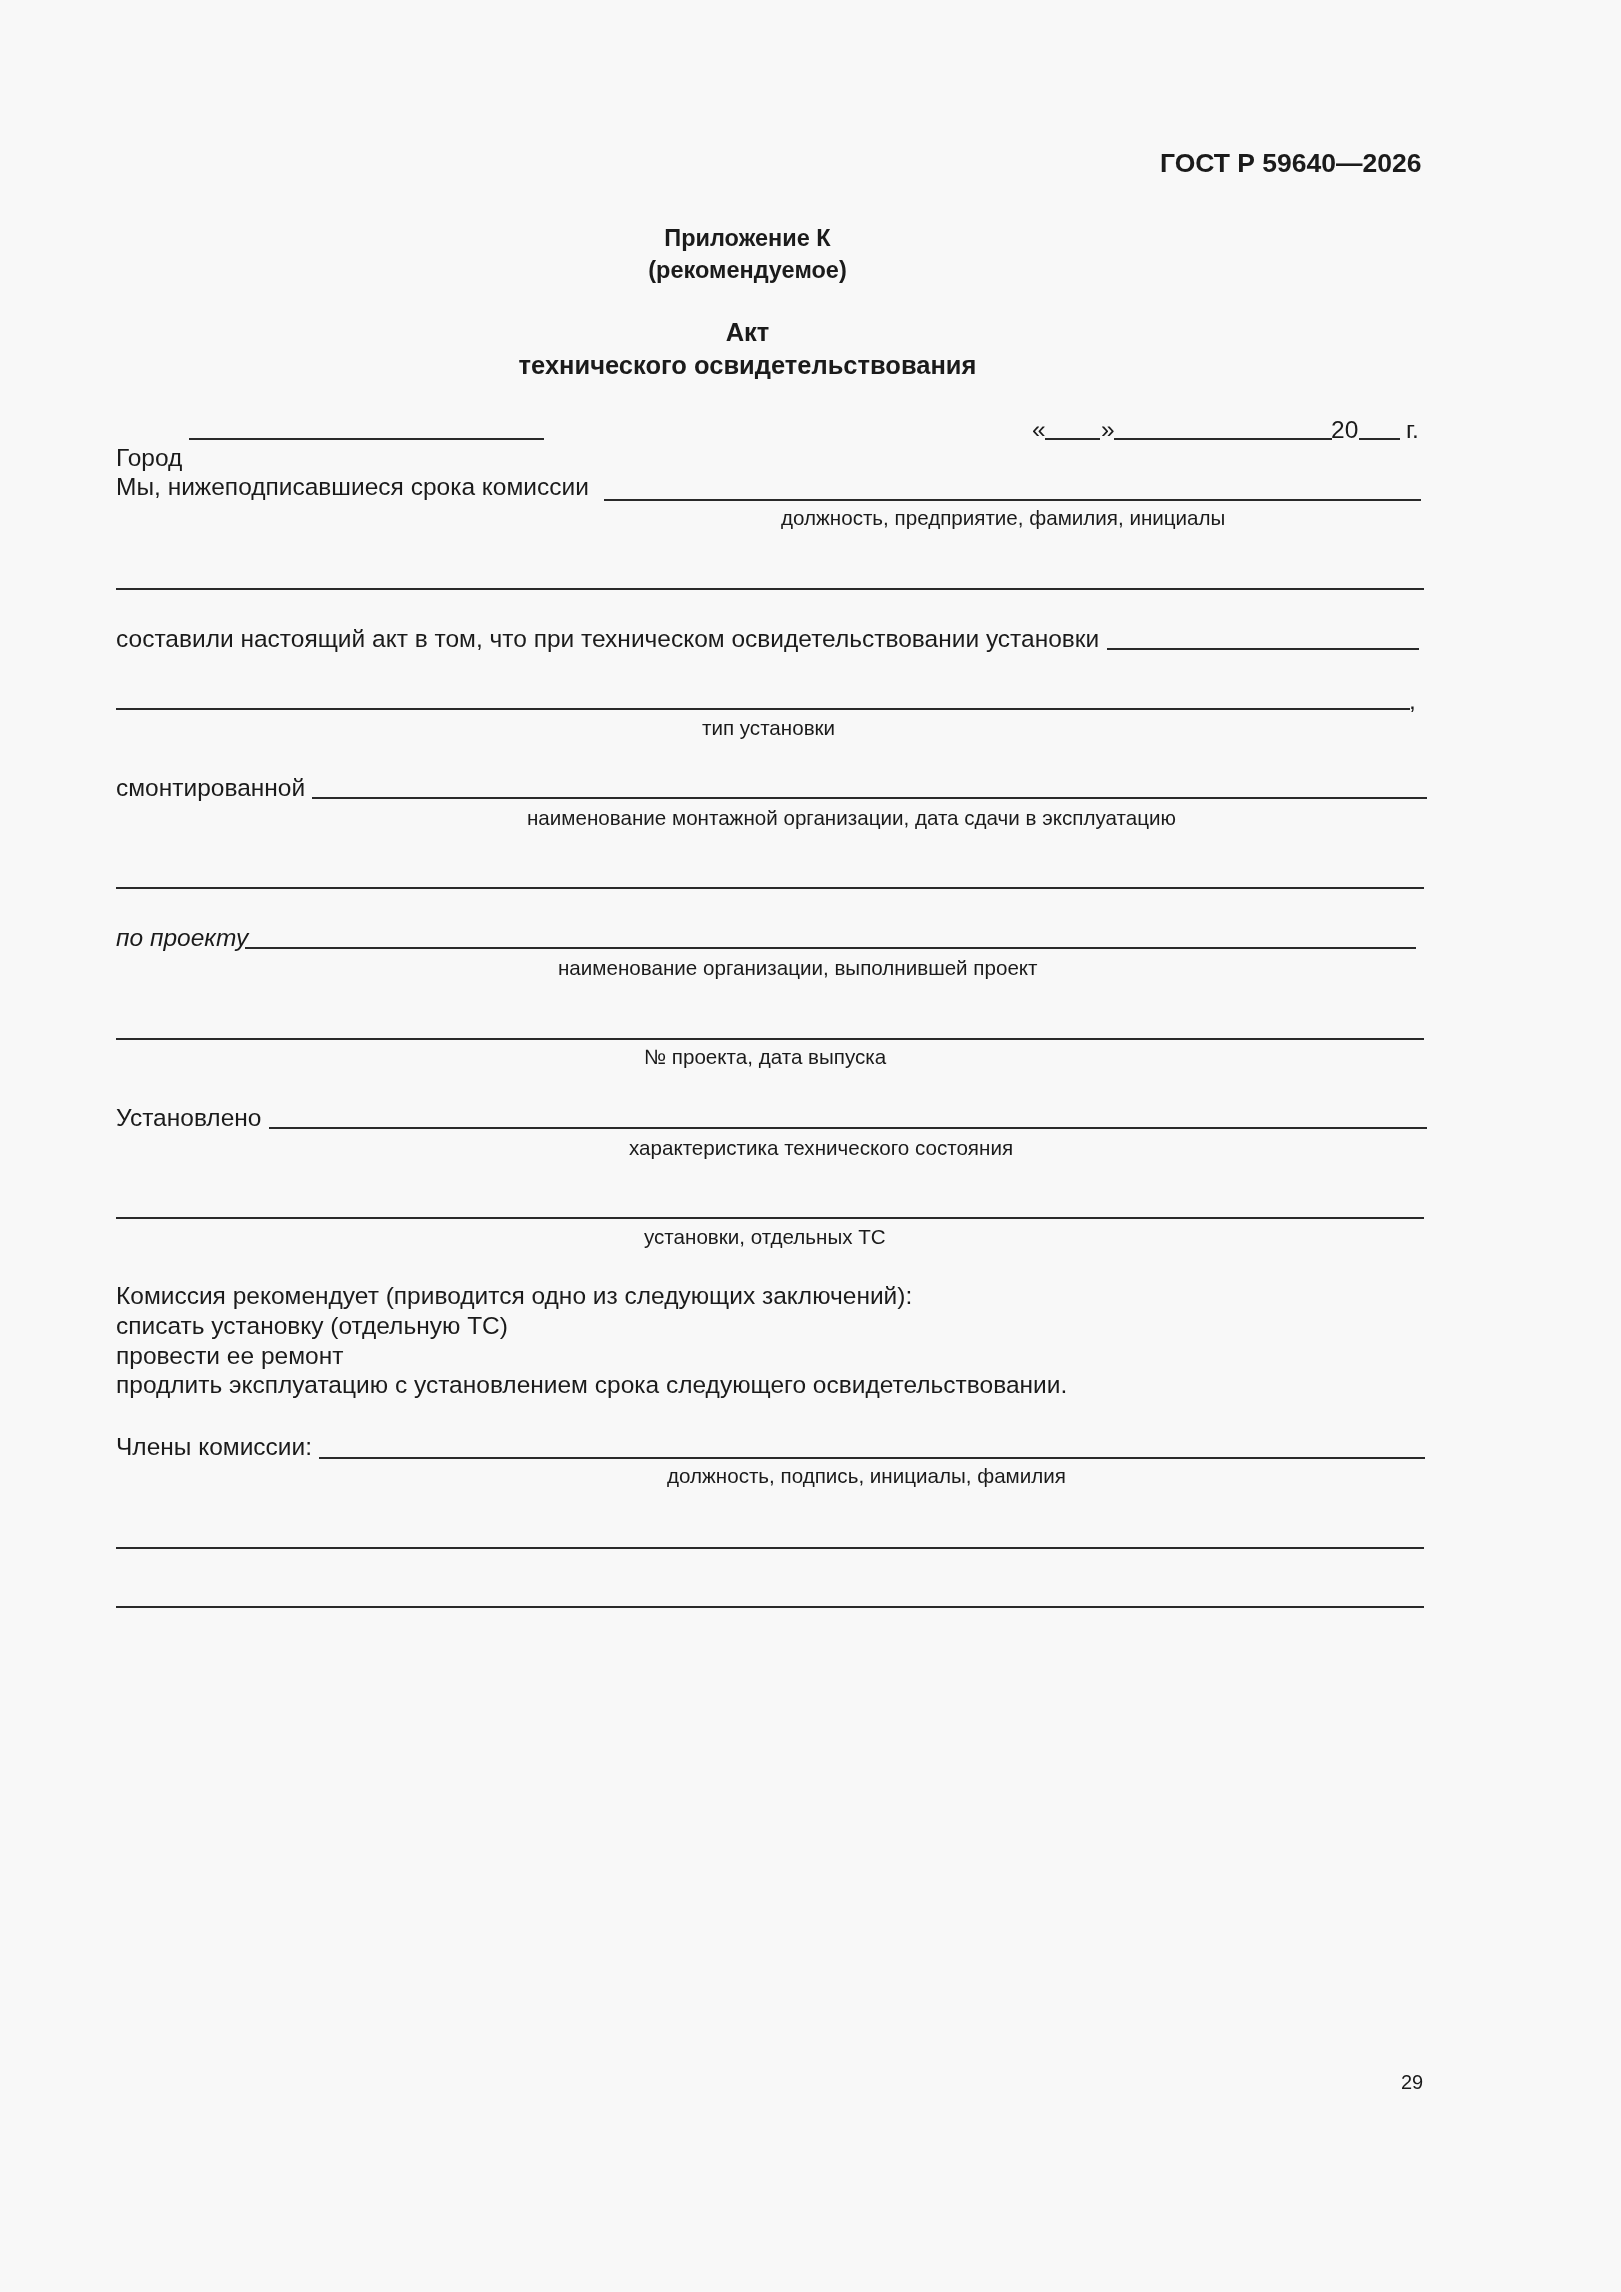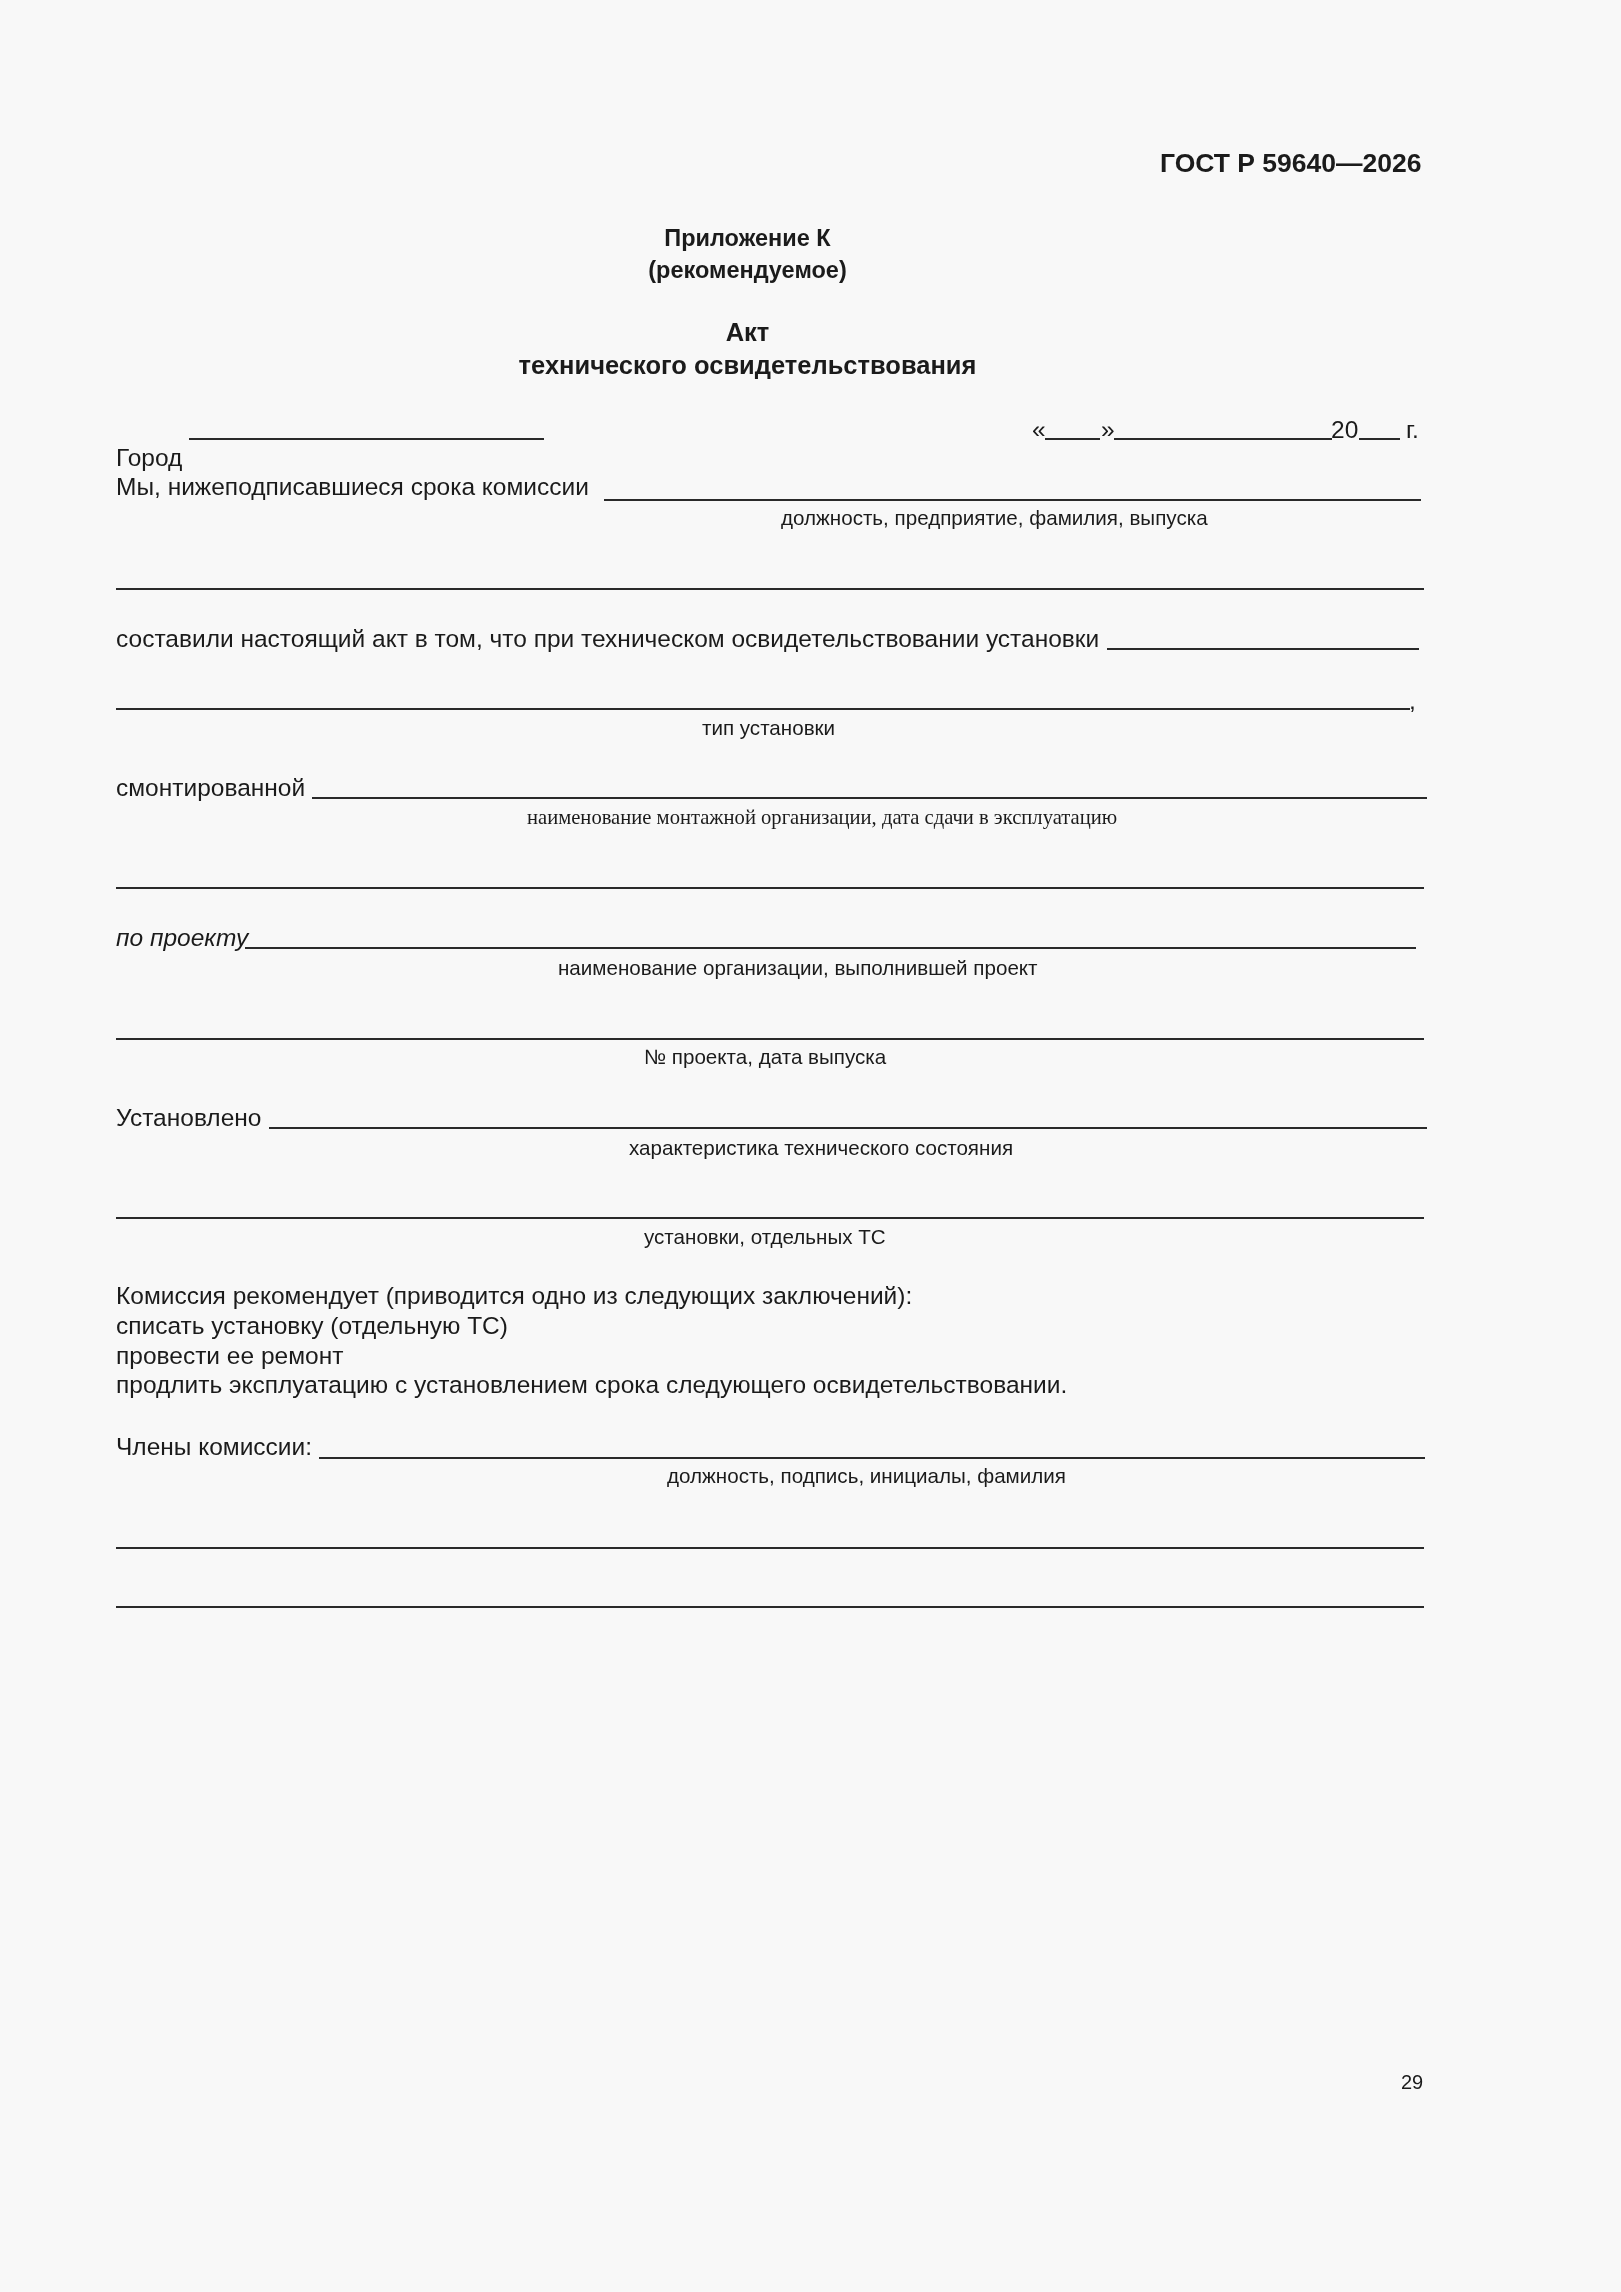--- a/index.html
+++ b/index.html
@@ -30,32 +30,32 @@
 <div class="abs t" style="left:1032px; top:415px;">«</div>
 <div class="rule" style="left:1045px; width:55px; top:438px;"></div>
 <div class="abs t" style="left:1101px; top:415px;">»</div>
 <div class="rule" style="left:1114px; width:218px; top:438px;"></div>
 <div class="abs t" style="left:1331px; top:415px;">20</div>
 <div class="rule" style="left:1359px; width:41px; top:438px;"></div>
 <div class="abs t" style="left:1406px; top:415px;">г.</div>
 
 <div class="abs t" style="left:116px; top:472px;">Мы, нижеподписавшиеся срока комиссии</div>
 <div class="rule" style="left:604px; width:817px; top:499px;"></div>
-<div class="abs cap" style="left:781px; top:506px;">должность, предприятие, фамилия, выпуска</div>
+<div class="abs cap" style="left:781px; top:506px;">должность, предприятие, фамилия, инициалы</div>
 <div class="rule" style="left:116px; width:1308px; top:588px;"></div>
 
 <div class="abs t" style="left:116px; top:624px;">составили настоящий акт в том, что при техническом освидетельствовании установки</div>
 <div class="rule" style="left:1107px; width:312px; top:648px;"></div>
 <div class="rule" style="left:116px; width:1294px; top:708px;"></div>
 <div class="abs t" style="left:1409px; top:686px;">,</div>
 <div class="abs cap" style="left:702px; top:716px;">тип установки</div>
 
 <div class="abs t" style="left:116px; top:773px;">смонтированной</div>
 <div class="rule" style="left:312px; width:1115px; top:797px;"></div>
-<div class="abs cap" style="left:527px; top:806px;font-family:Liberation Serif, serif;">наименование монтажной организации, дата сдачи в эксплуатацию</div>
+<div class="abs cap" style="left:527px; top:806px;">наименование монтажной организации, дата сдачи в эксплуатацию</div>
 <div class="rule" style="left:116px; width:1308px; top:887px;"></div>
 
 <div class="abs t" style="left:116px; top:923px;font-style:italic;">по проекту</div>
 <div class="rule" style="left:245px; width:1171px; top:947px;"></div>
 <div class="abs cap" style="left:558px; top:956px;">наименование организации, выполнившей проект</div>
 <div class="rule" style="left:116px; width:1308px; top:1038px;"></div>
 <div class="abs cap" style="left:644px; top:1045px;">№ проекта, дата выпуска</div>
 
 <div class="abs t" style="left:116px; top:1103px;">Установлено</div>
 <div class="rule" style="left:269px; width:1158px; top:1127px;"></div>

